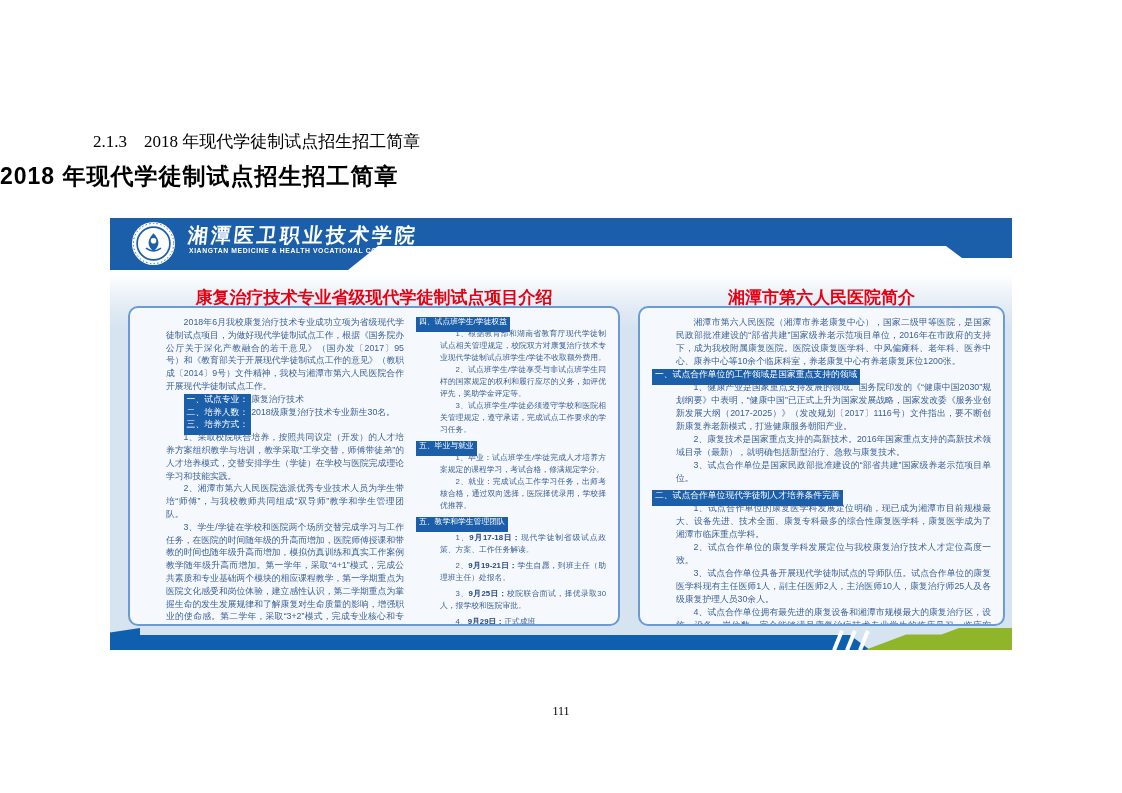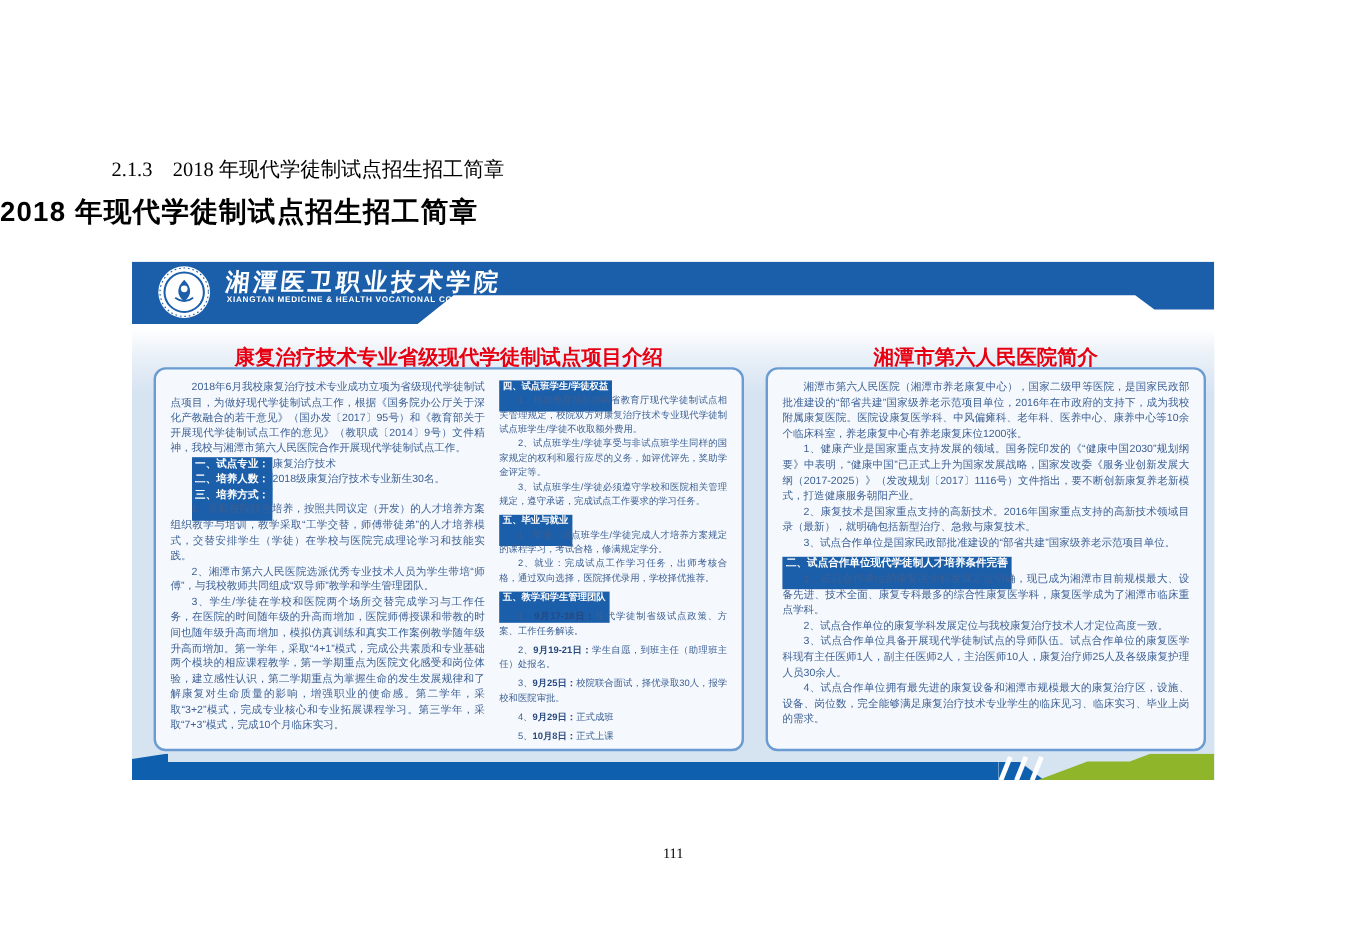--- a/index.html
+++ b/index.html
@@ -43,27 +43,27 @@
   .box{
     position:absolute;top:88px;height:320px;box-sizing:border-box;
     background:var(--box-fill,#f5f9fd);border:2px solid var(--box-border,#6a9bd2);
     border-radius:10px;padding:8px 12px;overflow:hidden;
   }
   .leftbox{left:18px;width:492px;display:flex;gap:12px;}
   .rightbox{left:528px;width:367px;}
   .colA{width:262px;}
   .colB{flex:1;}
   .fp{margin:0;font-size:8.8px;line-height:12.8px;color:var(--body-text,#3c5f94);text-align:justify;}
-  .fp.ind{text-indent:2em;}
+  .fp.ind{text-indent:2em;margin-left:24px;}
   .fp.gap{margin-top:4px;}
   .colB .fp{font-size:7.8px;line-height:12px;}
   .rightbox .fp{font-size:8.8px;line-height:13px;}
   .seg-tag{
-    background:var(--tag-blue,#1b5ea9);color:#fff;font-weight:bold;
-    padding:0 3px 17px 3px;
+    background:var(--tag-blue,#1b5ea9);color:#fff;font-weight:normal;
+    padding:0 3px 6px 3px;
   }
   .seg-b{font-weight:bold;color:#27497f;}
   
   .bottom-band{position:absolute;left:0;top:408px;width:902px;height:24px;}
   .band-cap{
     position:absolute;left:0;top:2px;width:30px;height:22px;background:var(--bottom-blue,#0e5fae);
     clip-path:polygon(0 100%,0 20%,100% 0,100% 100%);
   }
   .band-blue{position:absolute;left:0;top:9px;width:722px;height:15px;background:var(--bottom-blue,#0e5fae);}
   .band-tip{
@@ -128,20 +128,21 @@
           <p class="fp ind gap"><span class="seg-n">1、</span><span class="seg-b">9月17-18日：</span><span class="seg-n">现代学徒制省级试点政策、方案、工作任务解读。</span></p>
           <p class="fp ind gap"><span class="seg-n">2、</span><span class="seg-b">9月19-21日：</span><span class="seg-n">学生自愿，到班主任（助理班主任）处报名。</span></p>
           <p class="fp ind gap"><span class="seg-n">3、</span><span class="seg-b">9月25日：</span><span class="seg-n">校院联合面试，择优录取30人，报学校和医院审批。</span></p>
           <p class="fp ind gap"><span class="seg-n">4、</span><span class="seg-b">9月29日：</span><span class="seg-n">正式成班</span></p>
           <p class="fp ind gap"><span class="seg-n">5、</span><span class="seg-b">10月8日：</span><span class="seg-n">正式上课</span></p>
         </div>
     </div>
 
     <div class="box rightbox">
         <p class="fp ind"><span class="seg-n">湘潭市第六人民医院（湘潭市养老康复中心），国家二级甲等医院，是国家民政部批准建设的“部省共建”国家级养老示范项目单位，2016年在市政府的支持下，成为我校附属康复医院。医院设康复医学科、中风偏瘫科、老年科、医养中心、康养中心等10余个临床科室，养老康复中心有养老康复床位1200张。</span></p>
+        <p class="fp"><span class="seg-tag">一、试点合作单位的工作领域是国家重点支持的领域</span></p>
         <p class="fp ind"><span class="seg-n">1、健康产业是国家重点支持发展的领域。国务院印发的《“健康中国2030”规划纲要》中表明，“健康中国”已正式上升为国家发展战略，国家发改委《服务业创新发展大纲（2017-2025）》（发改规划〔2017〕1116号）文件指出，要不断创新康复养老新模式，打造健康服务朝阳产业。</span></p>
         <p class="fp ind"><span class="seg-n">2、康复技术是国家重点支持的高新技术。2016年国家重点支持的高新技术领域目录（最新），就明确包括新型治疗、急救与康复技术。</span></p>
         <p class="fp ind"><span class="seg-n">3、试点合作单位是国家民政部批准建设的“部省共建”国家级养老示范项目单位。</span></p>
         <p class="fp gap"><span class="seg-tag">二、试点合作单位现代学徒制人才培养条件完善</span></p>
         <p class="fp ind"><span class="seg-n">1、试点合作单位的康复医学科发展定位明确，现已成为湘潭市目前规模最大、设备先进、技术全面、康复专科最多的综合性康复医学科，康复医学成为了湘潭市临床重点学科。</span></p>
         <p class="fp ind"><span class="seg-n">2、试点合作单位的康复学科发展定位与我校康复治疗技术人才定位高度一致。</span></p>
         <p class="fp ind"><span class="seg-n">3、试点合作单位具备开展现代学徒制试点的导师队伍。试点合作单位的康复医学科现有主任医师1人，副主任医师2人，主治医师10人，康复治疗师25人及各级康复护理人员30余人。</span></p>
         <p class="fp ind"><span class="seg-n">4、试点合作单位拥有最先进的康复设备和湘潭市规模最大的康复治疗区，设施、设备、岗位数，完全能够满足康复治疗技术专业学生的临床见习、临床实习、毕业上岗的需求。</span></p>
       </div>
 

